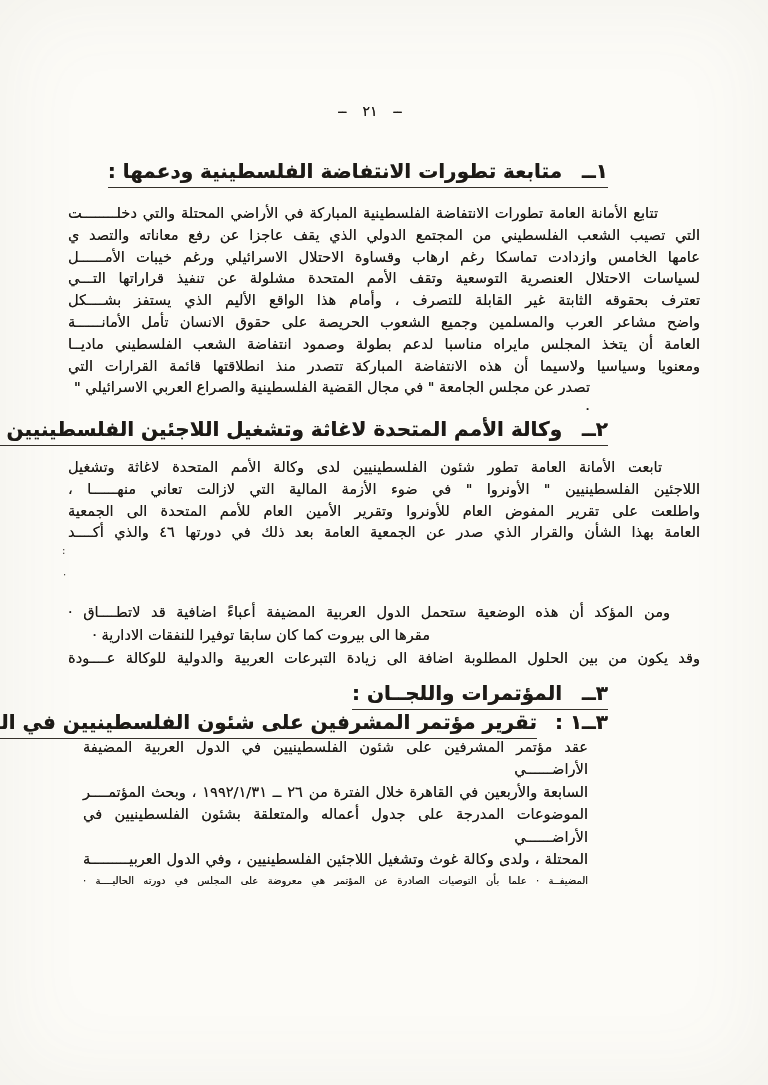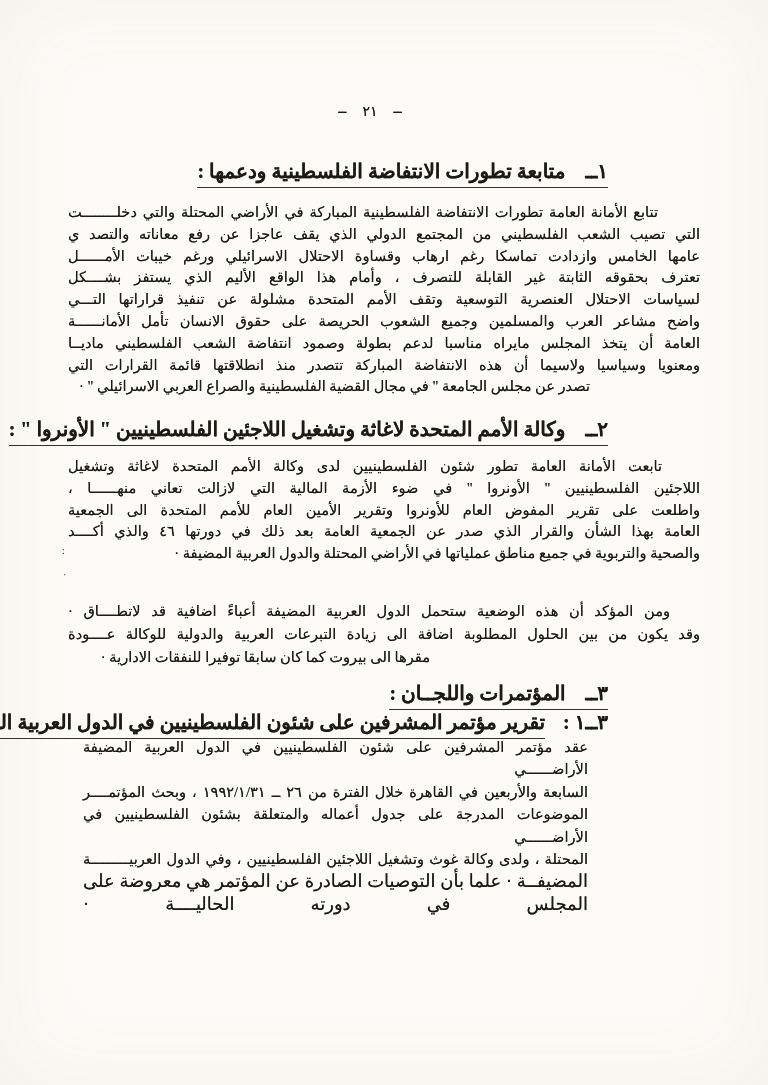--- a/index.html
+++ b/index.html
@@ -15,21 +15,20 @@
     direction:rtl;
   }
   .page{
     position:relative;
     width:768px;height:1085px;
     background:var(--paper);
     box-shadow:inset 0 0 90px rgba(120,110,90,0.07);
   }
   .scan-text{
     text-shadow:0 0 .45px rgba(20,16,10,.75);
-    font-family:Liberation Serif, serif;
   }
   
   .pageno{
     position:absolute;top:103px;left:0;width:740px;
     text-align:center;
     font-size:14px;letter-spacing:1px;
     direction:rtl;
   }
   .pageno .dash{display:inline-block;margin:0 16px;transform:translateY(-3px);}
   
@@ -56,21 +55,21 @@
   .p-main{left:68px;right:68px;}
   .p-narrow{right:180px;width:505px;line-height:22.4px;}
   .ln{min-height:21.8px;}
   .just{text-align:justify;text-align-last:justify;}
   .endr{text-align:right;}
   .ind42{padding-right:42px;}
   .ind38{padding-right:38px;}
   .ind30{padding-right:30px;}
   .off110{padding-right:110px;}
   .off270{padding-right:270px;}
-  .tight{font-size:18px;letter-spacing:-.1px;}
+  .tight{font-size:10px;letter-spacing:-.1px;}
   
   .speck{
     position:absolute;color:rgba(40,35,28,.38);
     font-size:10px;line-height:10px;
   }
 </style>
 </head>
 <body>
 
 <div class="page scan-text">
@@ -80,44 +79,43 @@
   </div>
 
   <div class="hd" style="top:159px;">
     <span class="hwrap"><span class="hnum">١ــ</span><span>متابعة  تطورات الانتفاضة الفلسطينية ودعمها :</span></span>
   </div>
 
   <div class="para p-main" style="top:202px;">
     <div class="ln just ind42">تتابع الأمانة العامة تطورات الانتفاضة الفلسطينية المباركة في الأراضي المحتلة والتي دخلــــــــت</div>
     <div class="ln just">التي تصيب الشعب الفلسطيني من المجتمع الدولي الذي يقف عاجزا عن رفع معاناته والتصد ي</div>
     <div class="ln just">عامها الخامس وازدادت تماسكا رغم ارهاب وقساوة الاحتلال الاسرائيلي ورغم خيبات الأمــــــل</div>
+    <div class="ln just">لسياسات الاحتلال العنصرية التوسعية وتقف الأمم المتحدة مشلولة عن تنفيذ قراراتها التـــي</div>
     <div class="ln just">تعترف بحقوقه الثابتة غير القابلة للتصرف ، وأمام هذا الواقع الأليم الذي يستفز بشــــكل</div>
-    <div class="ln just">لسياسات الاحتلال العنصرية التوسعية وتقف الأمم المتحدة مشلولة عن تنفيذ قراراتها التـــي</div>
     <div class="ln just">واضح مشاعر العرب والمسلمين وجميع الشعوب الحريصة على حقوق الانسان تأمل الأمانــــــة</div>
     <div class="ln just">العامة أن يتخذ المجلس مايراه مناسبا لدعم بطولة وصمود انتفاضة الشعب الفلسطيني ماديــا</div>
     <div class="ln just">ومعنويا وسياسيا ولاسيما أن هذه الانتفاضة المباركة تتصدر منذ انطلاقتها قائمة القرارات التي</div>
     <div class="ln endr off110">تصدر عن مجلس الجامعة  " في مجال القضية الفلسطينية والصراع العربي الاسرائيلي " ·</div>
   </div>
 
   <div class="hd" style="top:417px;">
     <span class="hwrap"><span class="hnum">٢ــ</span><span>وكالة الأمم المتحدة لاغاثة وتشغيل اللاجئين الفلسطينيين " الأونروا "  :</span></span>
   </div>
 
   <div class="para p-main" style="top:456px;">
     <div class="ln just ind38">تابعت الأمانة العامة تطور شئون الفلسطينيين لدى وكالة الأمم المتحدة لاغاثة وتشغيل</div>
     <div class="ln just">اللاجئين الفلسطينيين " الأونروا "  في ضوء الأزمة المالية التي لازالت تعاني منهــــــا ،</div>
     <div class="ln just">واطلعت على تقرير المفوض العام للأونروا  وتقرير الأمين العام للأمم المتحدة الى الجمعية</div>
     <div class="ln just">العامة بهذا الشأن والقرار الذي صدر عن الجمعية العامة بعد ذلك في دورتها ٤٦ والذي أكــــد</div>
-    <div class="ln endr">والصحية والتربوية في جميع مناطق عملياتها في الأراضي المحتلة والدول العربية المضيفة ·</div>
   </div>
 
   <div class="para p-main" style="top:600px;line-height:23px;">
     <div class="ln just ind30">ومن المؤكد أن هذه الوضعية ستحمل الدول العربية المضيفة أعباءً اضافية قد لاتطــــاق ·</div>
+    <div class="ln endr off270">مقرها الى بيروت كما كان سابقا توفيرا للنفقات الادارية ·</div>
     <div class="ln just">وقد يكون من بين الحلول المطلوبة اضافة الى زيادة التبرعات العربية والدولية للوكالة عــــودة</div>
-    <div class="ln endr off270">مقرها الى بيروت كما كان سابقا توفيرا للنفقات الادارية ·</div>
   </div>
 
   <div class="hd" style="top:681px;">
     <span class="hwrap"><span class="hnum">٣ــ</span><span>المؤتمرات واللجــان :</span></span>
   </div>
 
   <div class="hd" style="top:710px;">
     <span class="hd-plain-num">٣ــ١ :</span><span class="hwrap"><span>تقرير مؤتمر المشرفين على شئون الفلسطينيين في الدول العربية المضيفة :</span></span>
   </div>
 

